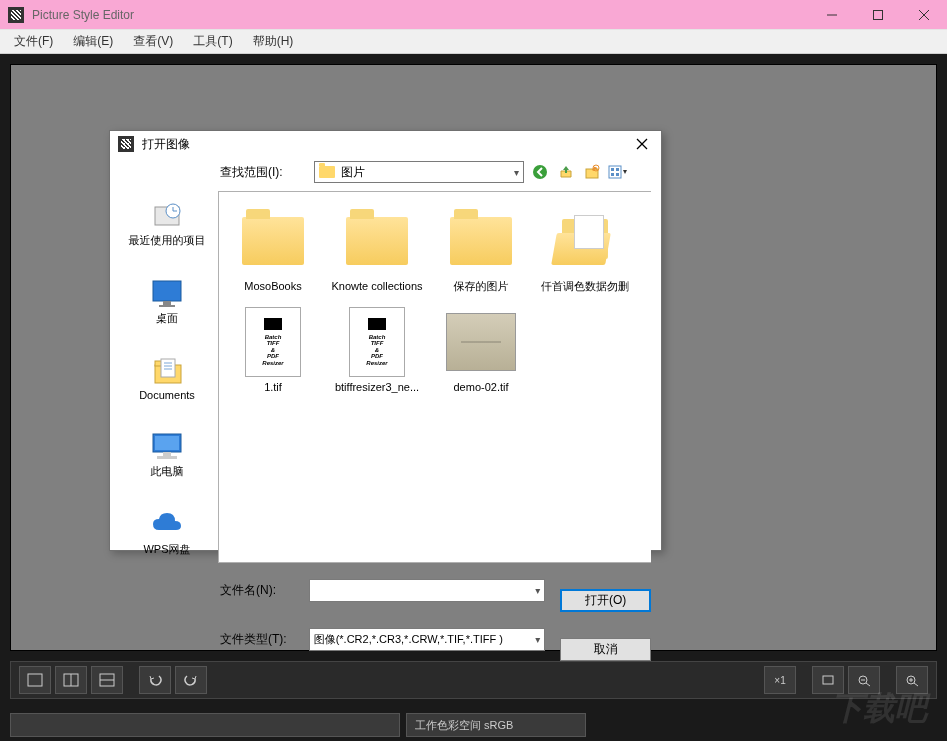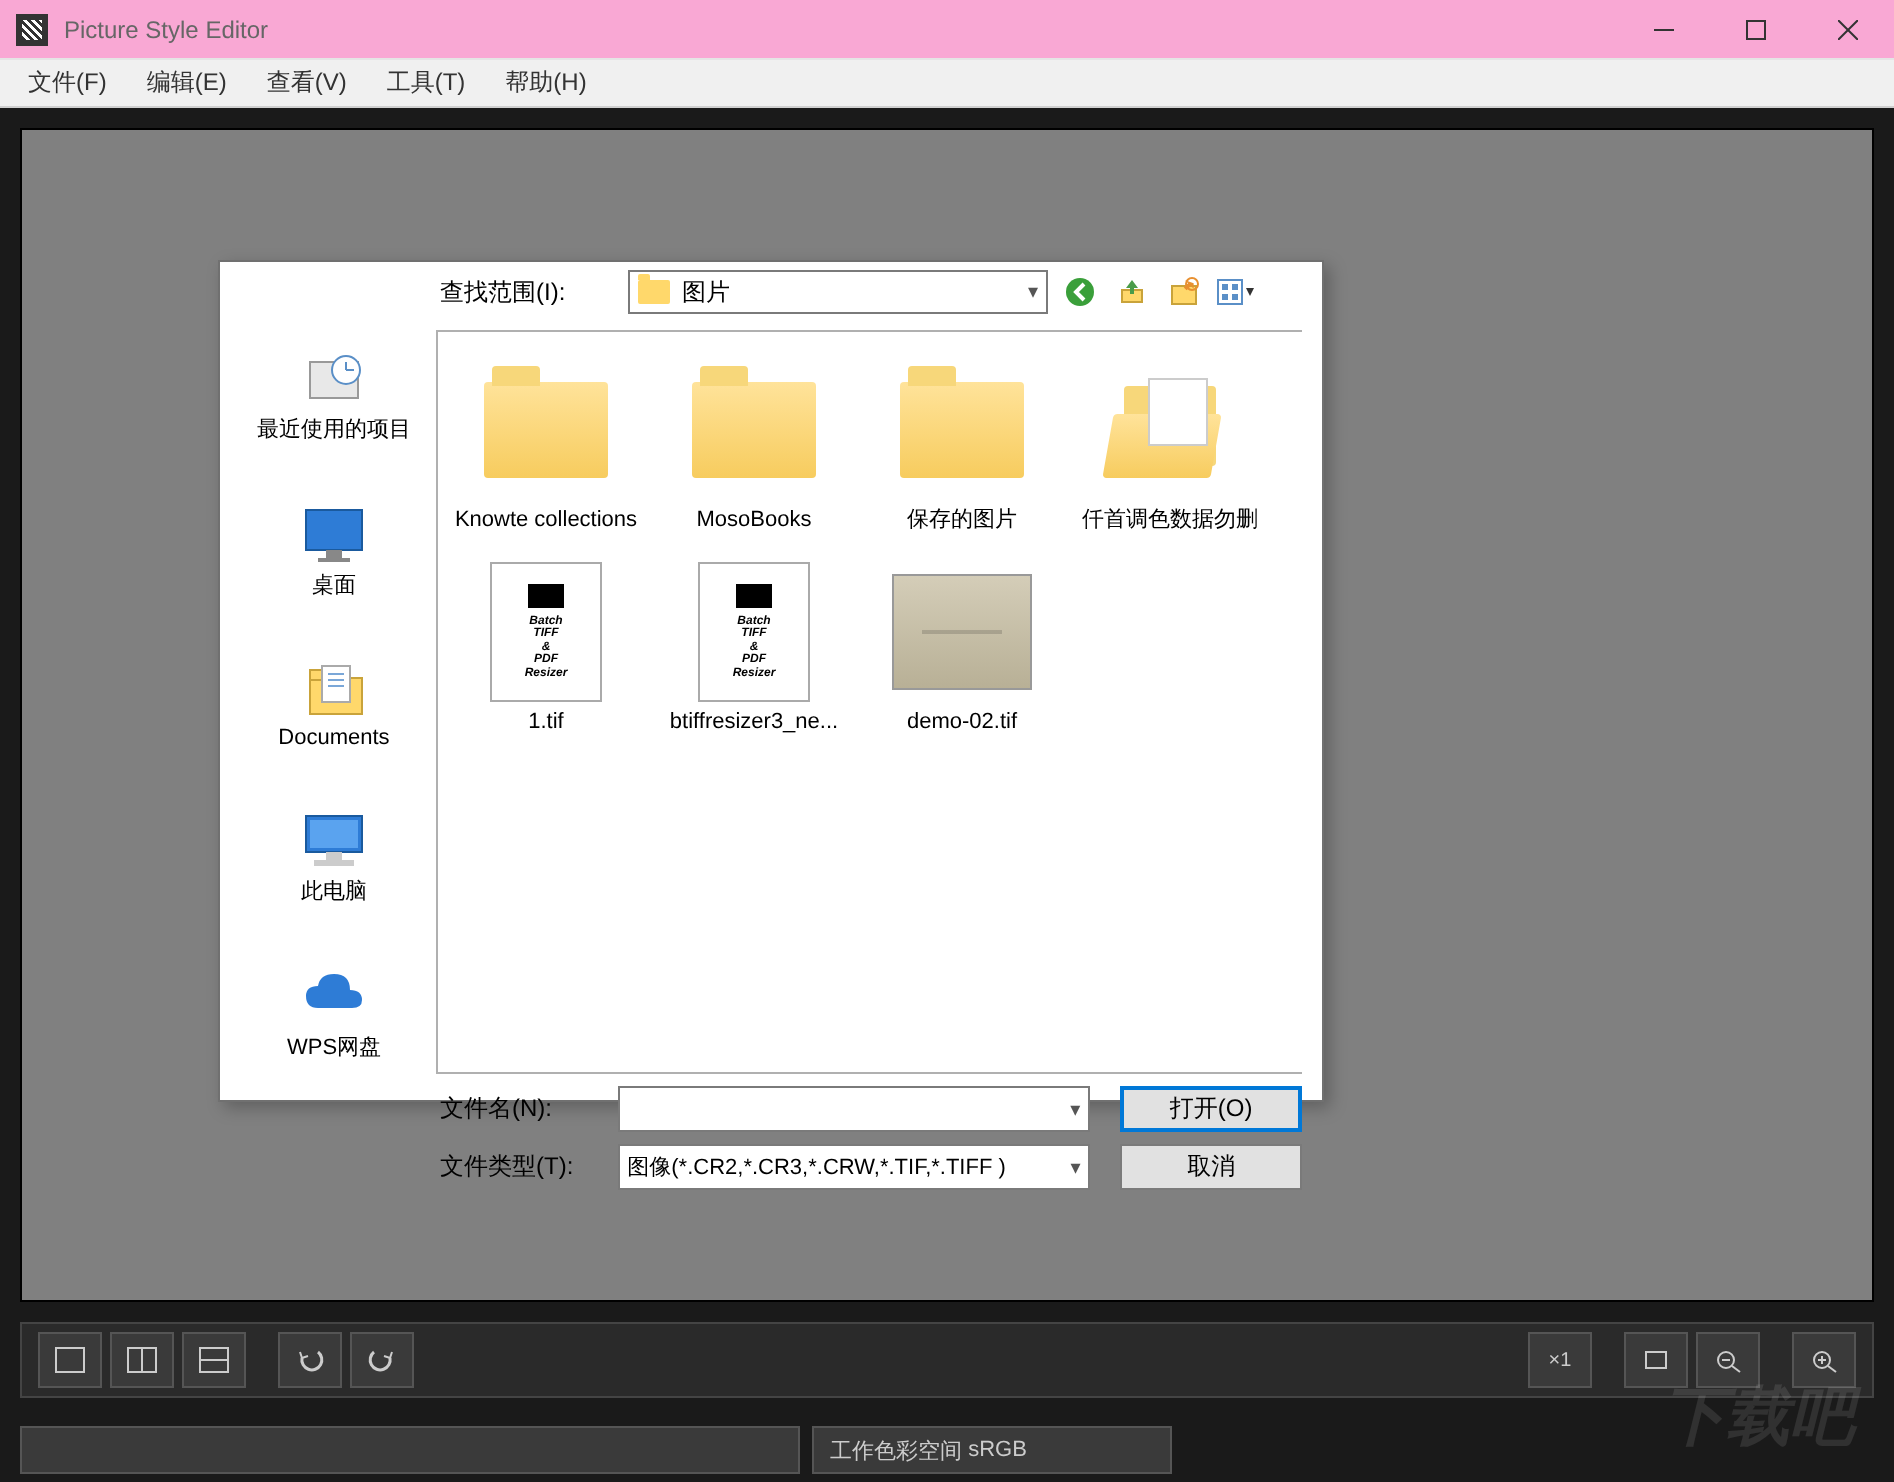--- a/index.html
+++ b/index.html
@@ -73,21 +73,21 @@
 .doc-thumb { width: 56px; height: 70px; background: #fff; border: 1px solid #aaa; padding: 6px 4px; font-size: 6px; font-weight: bold; font-style: italic; display: flex; flex-direction: column; justify-content: center; align-items: center; text-align: center; line-height: 1.1; }
 .doc-thumb .blk { width: 18px; height: 12px; background: #000; margin-bottom: 4px; }
 .photo-thumb { width: 86px; height: 58px; background: linear-gradient(#d4cdb8, #b8b096); border: 1px solid #999; position: relative; }
 .photo-thumb::after { content: ""; position: absolute; top: 50%; left: 50%; width: 40px; height: 2px; background: rgba(0,0,0,0.15); transform: translate(-50%, -50%); }
 
 .bottom-fields { margin-top: 6px; padding-left: 100px; }
 .field-row { display: flex; align-items: center; gap: 15px; margin-bottom: 6px; }
 .field-lbl { width: 78px; font-size: 12px; }
 .field-input { width: 250px; height: 23px; border: 1px solid #7a7a7a; font-size: 12px; padding: 0 4px; display: flex; align-items: center; background: #fff; }
 .field-input .dd { margin-left: auto; font-size: 10px; color: #555; }
-.dlg-btn { width: 96px; height: 23px; border: 1px solid #7a7a7a; background: #e1e1e1; font-size: 12px; display: flex; align-items: center; justify-content: center; cursor: pointer; }
+.dlg-btn { width: 96px; height: 23px; border: 1px solid #7a7a7a; background: #e1e1e1; font-size: 12px; display: flex; align-items: center; justify-content: center; cursor: pointer; margin-top: 20px; }
 .dlg-btn.primary { border: 2px solid #0078d7; }
 
 
 .watermark { position: absolute; right: 20px; bottom: 10px; color: rgba(255,255,255,0.1); font-size: 32px; font-weight: bold; font-style: italic; pointer-events: none; }
 </style>
 </head>
 <body>
 
 <div class="titlebar">
   <div class="titlebar-icon"></div>
@@ -187,20 +187,30 @@
     <div class="status-cell w2">
       <span>工作色彩空间</span>&nbsp;
       <span>sRGB</span>
     </div>
   </div>
 
   <div class="watermark">下载吧</div>
 </div>
 
 <div class="dialog">
+  <div class="dlg-title">
+    <div class="dlg-title-icon"></div>
+    <div class="dlg-title-text">打开图像</div>
+    <div class="dlg-close">
+      <svg width="12" height="12">
+          <line x1="1" y1="1" x2="11" y2="11" stroke="#000" stroke-width="1.2"></line>
+          <line x1="11" y1="1" x2="1" y2="11" stroke="#000" stroke-width="1.2"></line>
+        </svg>
+    </div>
+  </div>
 
   <div class="dlg-body">
     <div class="lookin-row">
       <div class="lookin-label">查找范围(I):</div>
       <div class="lookin-select">
         <div class="folder-mini"></div>
         <span>图片</span>
         <span class="dd">▾</span>
       </div>
       <div class="nav-icons">
@@ -292,27 +302,27 @@
           <div class="place-lbl">WPS网盘</div>
         </div>
       </div>
 
       <div class="file-area">
         <div class="file-grid" id="file-grid">
             <div class="file-item">
               <div class="file-thumb">
                 <div class="folder-big"></div>
               </div>
+              <div class="file-name">MosoBooks</div>
+            </div>
+            <div class="file-item">
+              <div class="file-thumb">
+                <div class="folder-big"></div>
+              </div>
               <div class="file-name">Knowte collections</div>
-            </div>
-            <div class="file-item">
-              <div class="file-thumb">
-                <div class="folder-big"></div>
-              </div>
-              <div class="file-name">MosoBooks</div>
             </div>
             <div class="file-item">
               <div class="file-thumb">
                 <div class="folder-big"></div>
               </div>
               <div class="file-name">保存的图片</div>
             </div>
             <div class="file-item">
               <div class="file-thumb">
                 <div class="folder-open">

